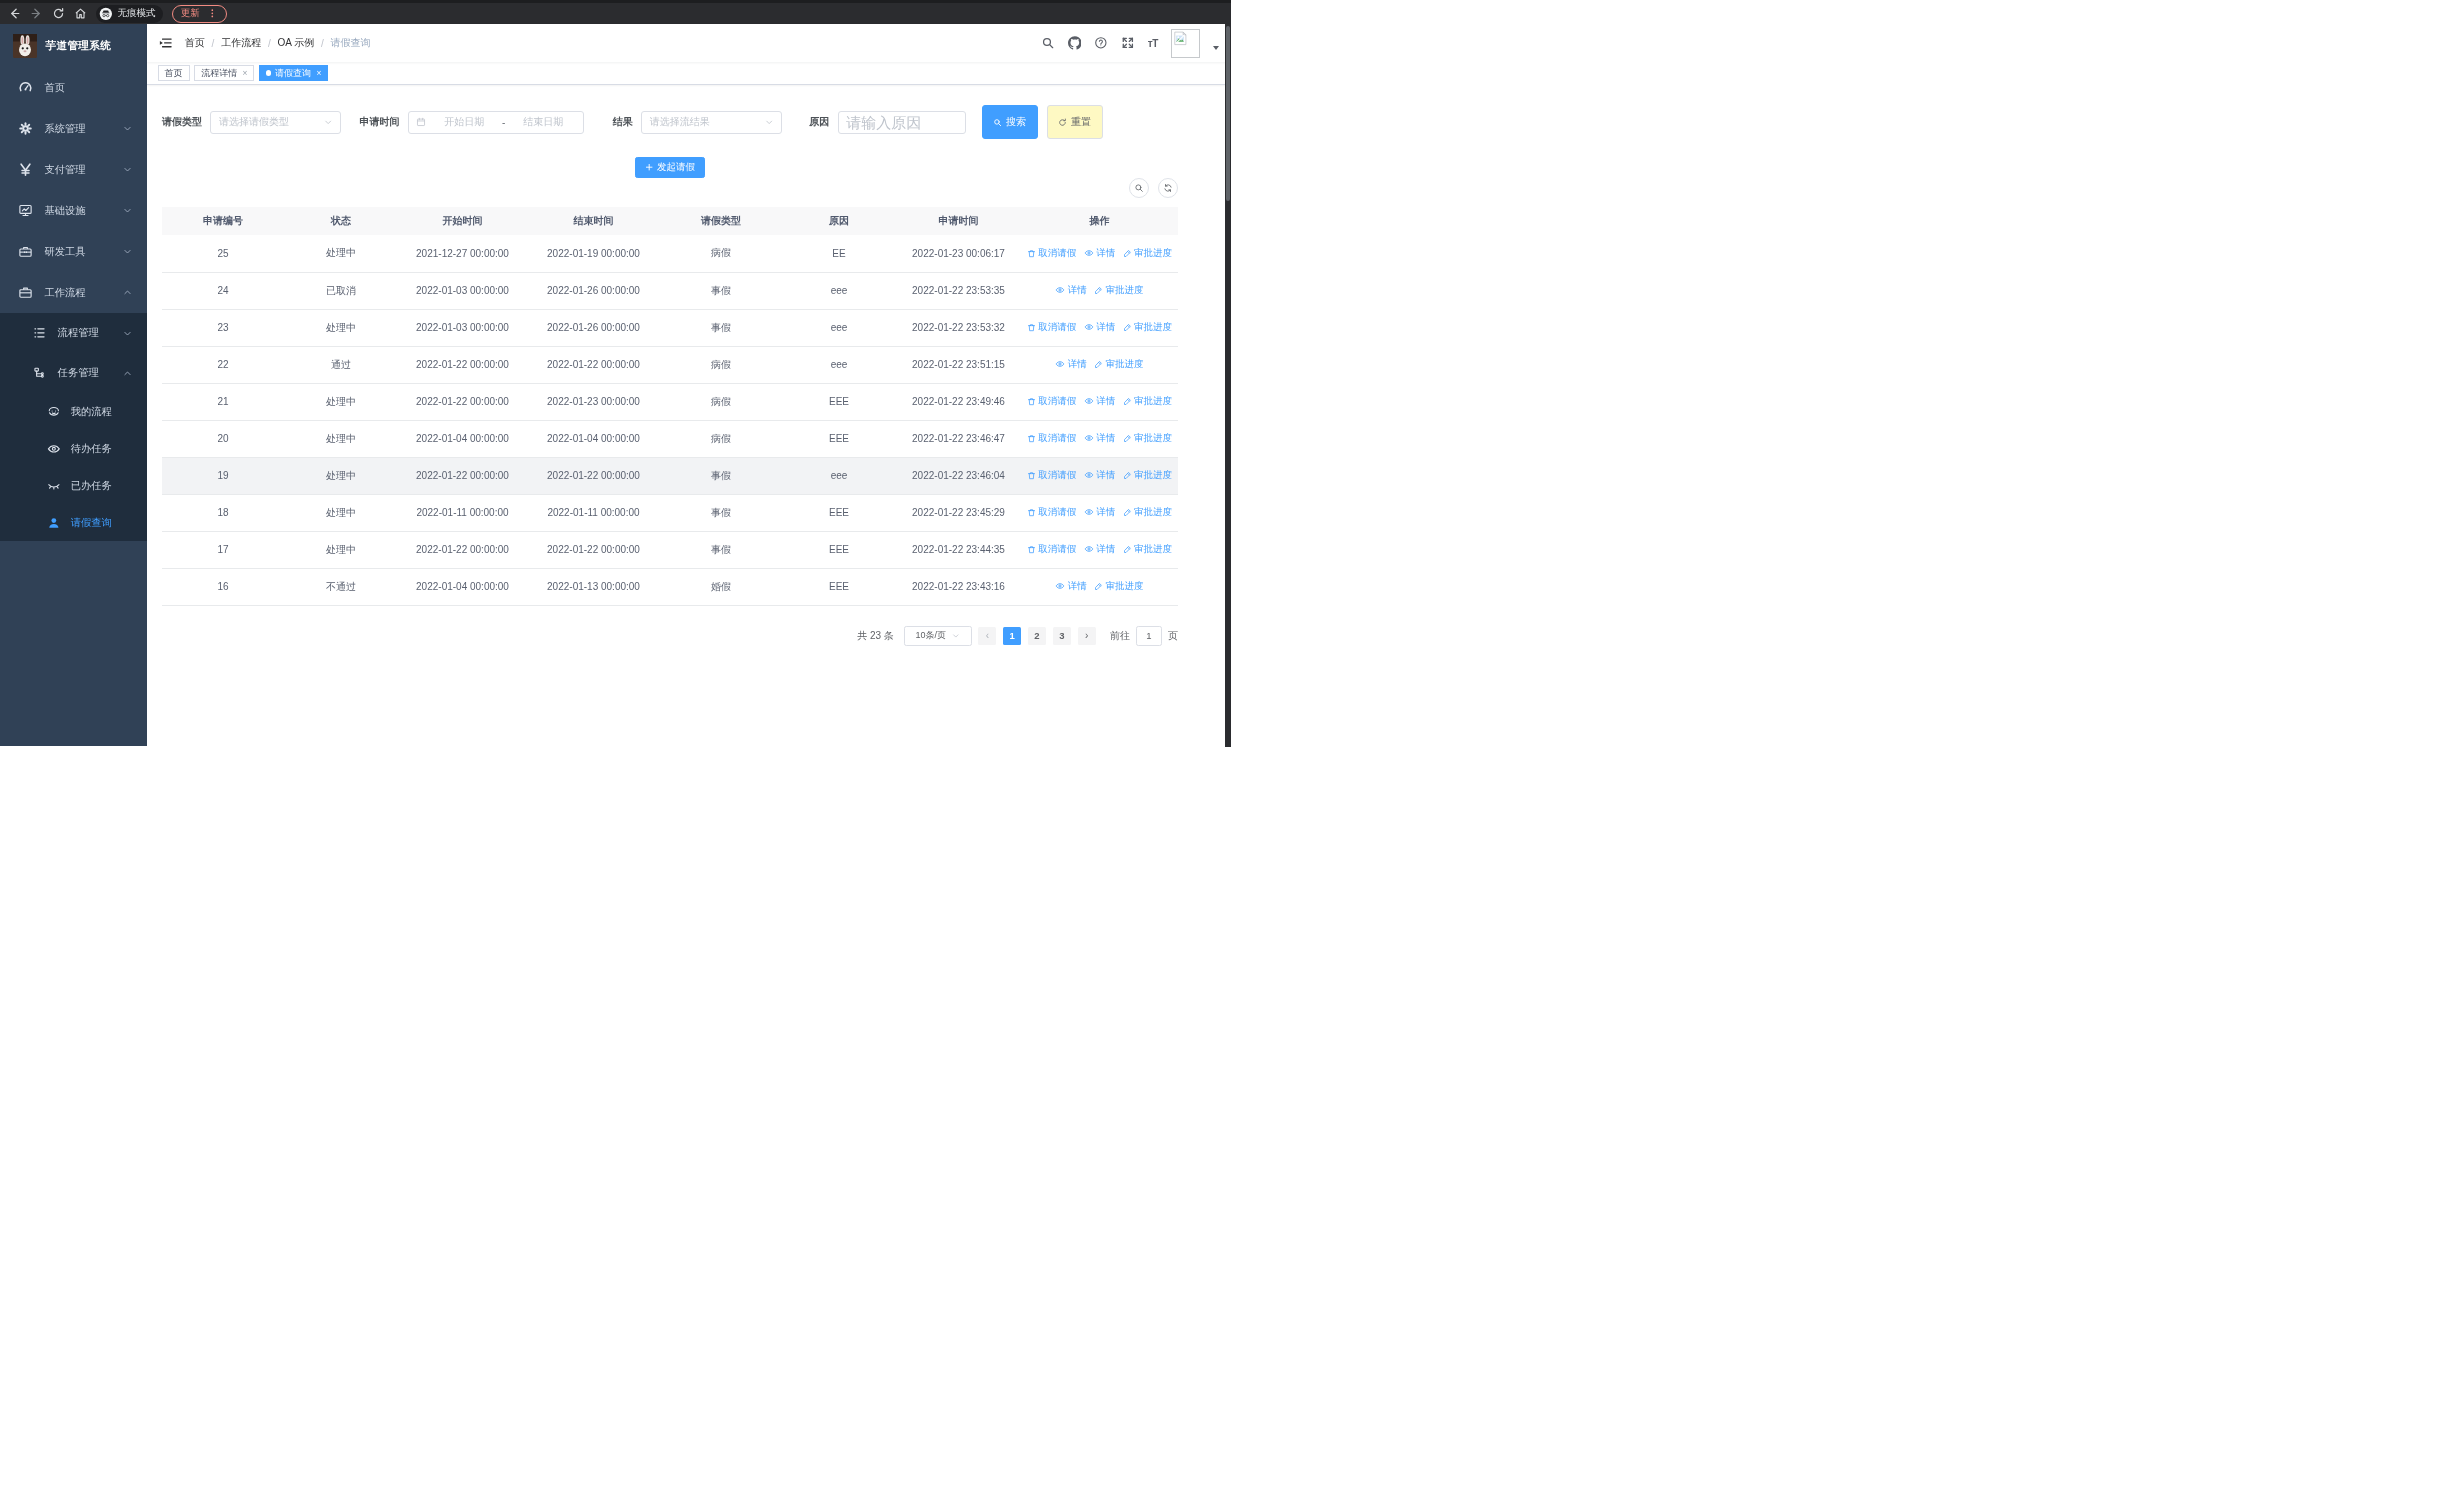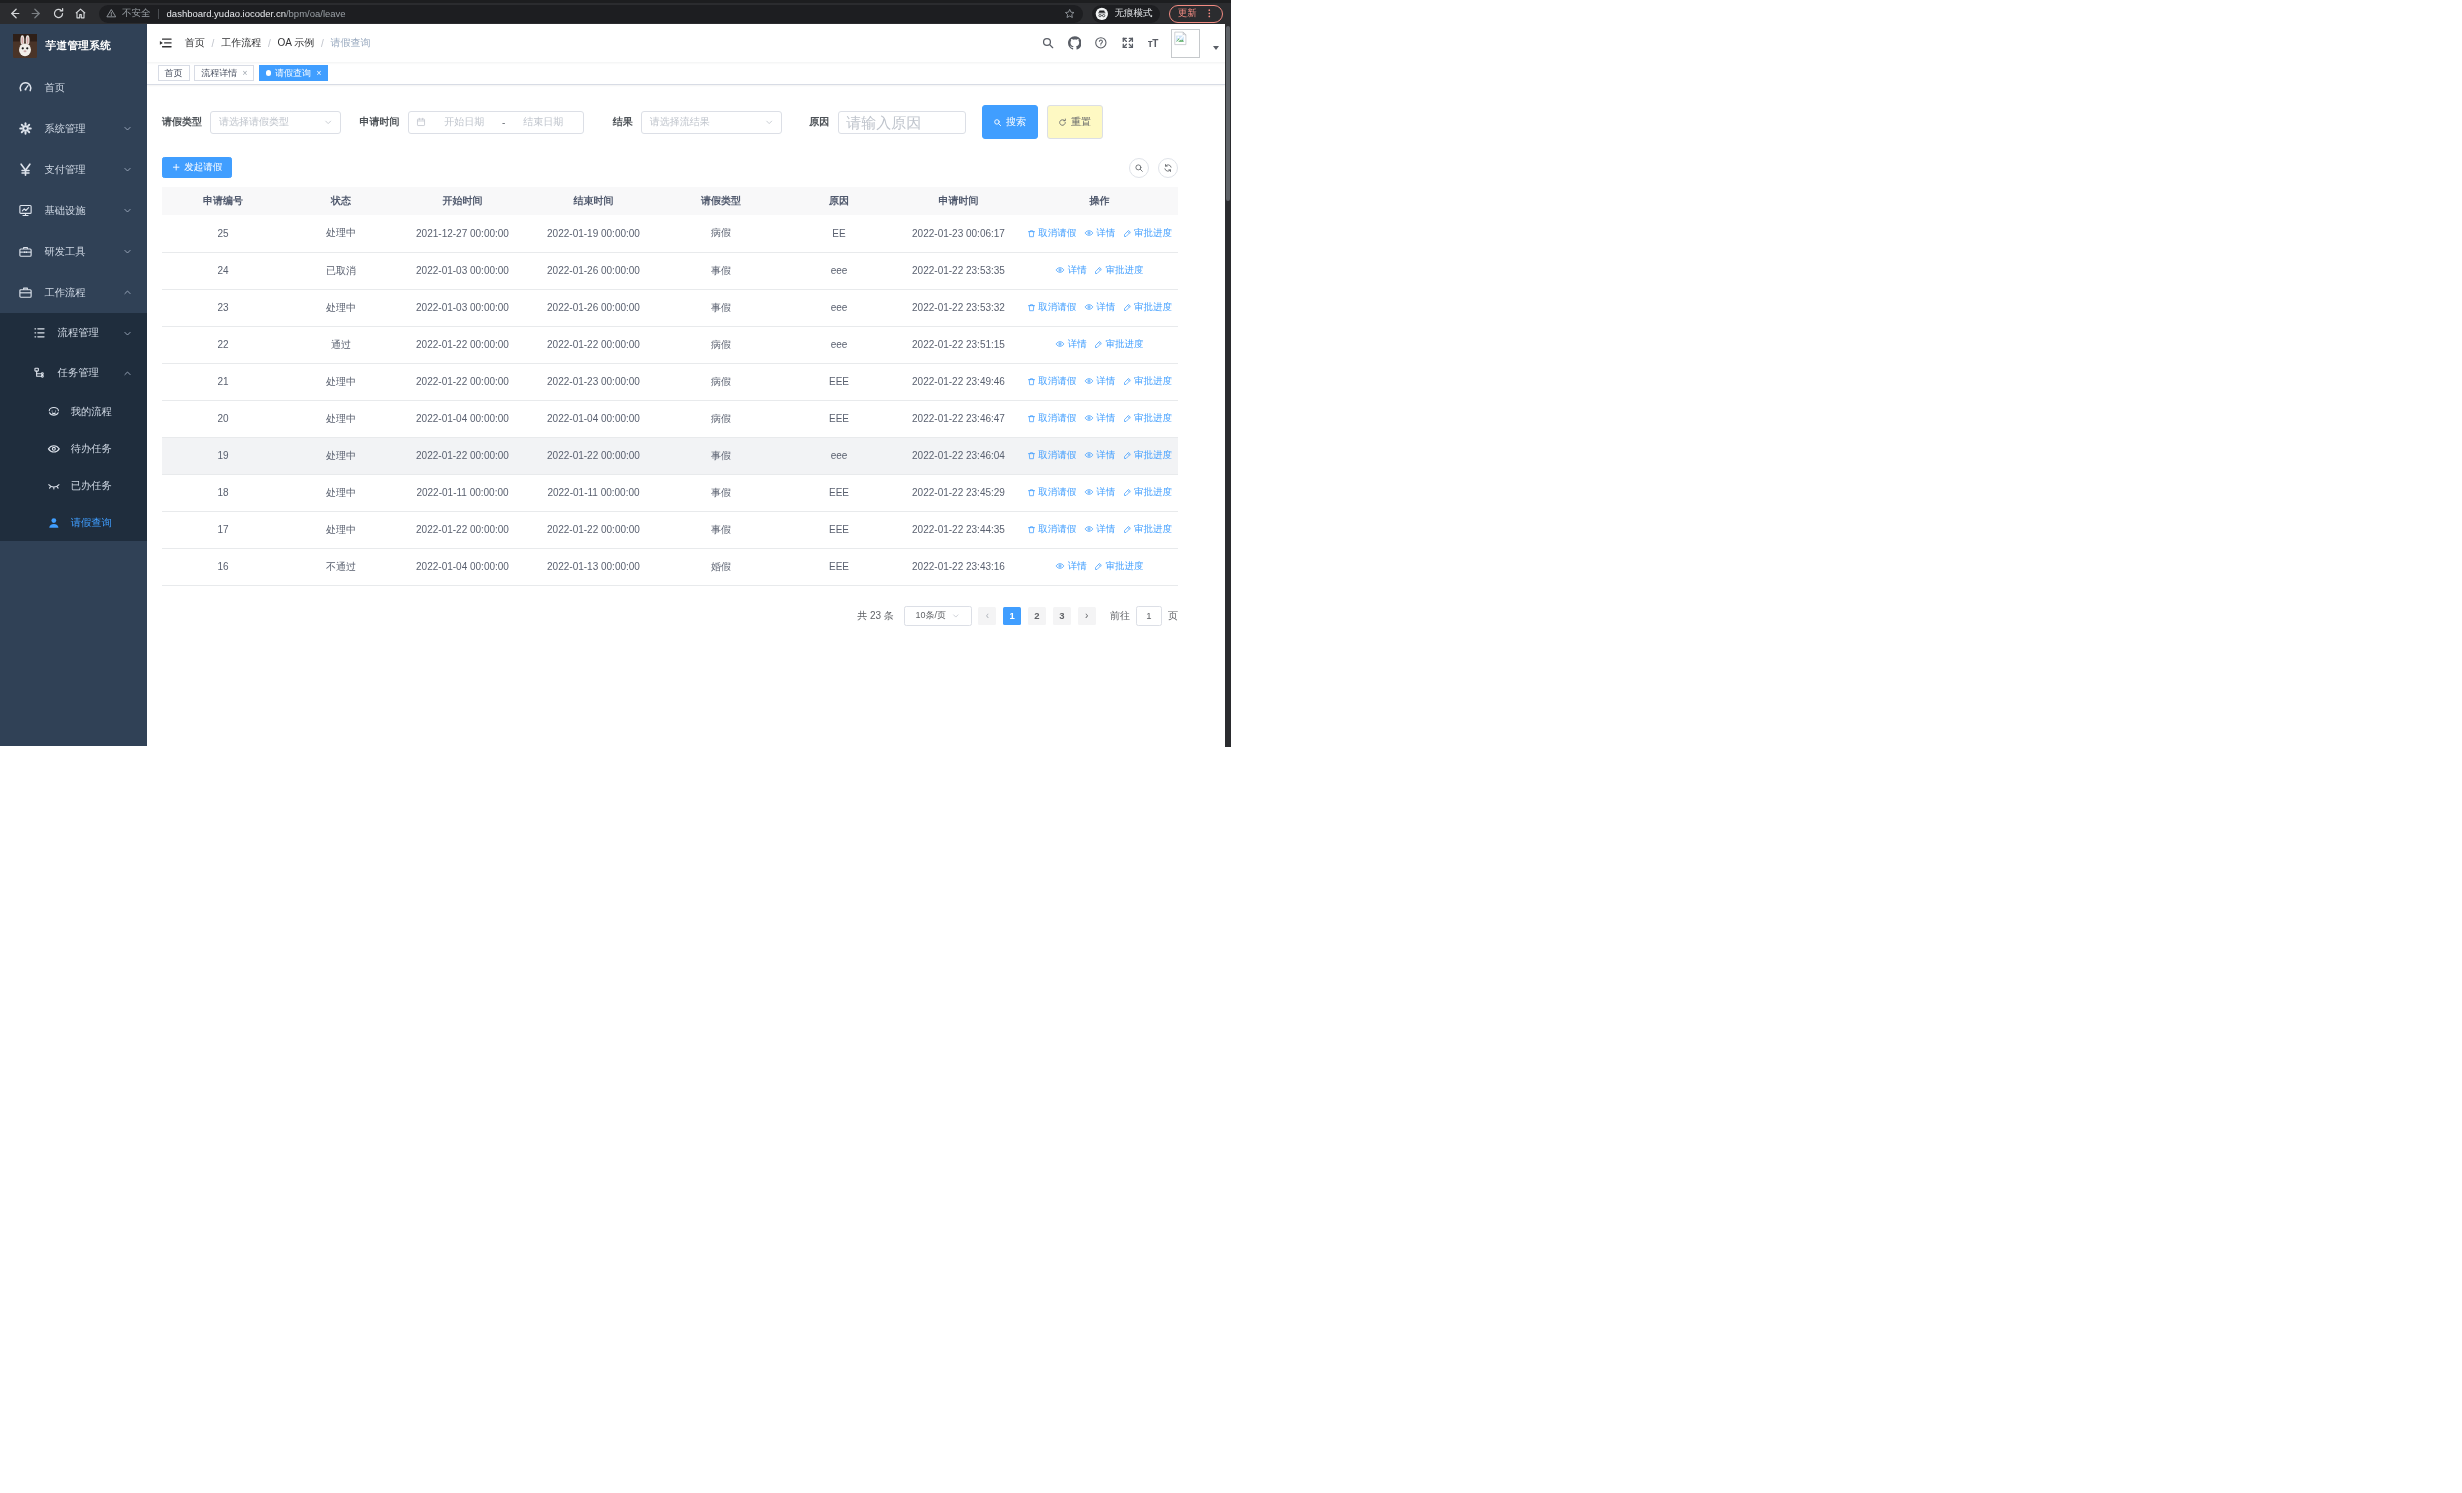--- a/index.html
+++ b/index.html
@@ -72,21 +72,21 @@
   .sel-leave { width:131px; margin-right:18px; justify-content:space-between; }
   .date-range { width:176px; margin-right:29px; gap:6px; }
   .date-range .dph { flex:1; text-align:center; }
   .sel-result { width:141px; margin-right:27px; justify-content:space-between; }
   .inp-reason { width:128px; margin-right:16px; }
   .btn { height:34px; border-radius:3px; font-size:10px; display:inline-flex; align-items:center; gap:3.8px; padding:0 10.6px; cursor:pointer; border:0.8px solid transparent; white-space:nowrap; }
   .btn-primary { background:#409eff; color:#fff; border-color:#409eff; }
   .btn-plain { background:#fef9c3; color:#606266; border-color:#dcdfe6; }
   .btn-reset { margin-left:9px; }
 
-  .toolbar-row { margin-top:18px; display:flex; align-items:center; }
+  .toolbar-row { margin-top:18px; display:flex; align-items:center;flex-direction:column; }
   .btn-create { height:21px; font-size:9.5px; padding:0 9px; border-radius:2.3px; }
   .round-btns { margin-left:auto; display:flex; gap:9px; }
   .rbtn { width:20px; height:20px; border-radius:50%; border:0.8px solid #dfe3e9; background:#fff; display:flex; align-items:center; justify-content:center; cursor:pointer; }
 
   
   table { margin-top:9px; width:100%; border-collapse:collapse; table-layout:fixed; }
   thead th { background:#f8f8f9; height:28px; font-size:10px; font-weight:700; color:#515a6e; text-align:center; }
   tbody td { height:37px; border-bottom:0.8px solid #e8eaec; font-size:10px; color:#5a6170; text-align:center; white-space:nowrap; overflow:hidden; }
   tbody tr.hl { background:#f2f3f5; }
   td.actions { font-size:9.5px; }
@@ -118,34 +118,20 @@
     </svg>
   <svg class="navic" viewBox="0 0 24 24" fill="none" stroke="#d3d5d8" stroke-width="2.3" stroke-linecap="round">
       <path d="M19.5 12a7.5 7.5 0 1 1-2.2-5.3"></path>
       <path d="M19.6 2.8v4.4h-4.4" stroke-linejoin="round"></path>
     </svg>
   <svg class="navic" viewBox="0 0 24 24" fill="none" stroke="#d3d5d8" stroke-width="2.1" stroke-linejoin="round">
       <path d="M3.5 11.5 12 4l8.5 7.5"></path>
       <path d="M5.5 10v10h5v-6h3v6h5V10"></path>
     </svg>
 
-  <div class="omnibox">
-    <svg width="10.6" height="10.6" viewBox="0 0 24 24" fill="none" stroke="#9aa0a6" stroke-width="2" stroke-linejoin="round">
-        <path d="M12 3.5 22 20H2Z"></path>
-        <line x1="12" y1="10" x2="12" y2="14.5" stroke-linecap="round"></line>
-        <circle cx="12" cy="17.2" r="0.6" fill="#9aa0a6"></circle>
-      </svg>
-    <span>不安全</span>
-    <span class="divider"></span>
-    <span><span class="domain">dashboard.yudao.iocoder.cn</span><span class="path">/bpm/oa/leave</span></span>
-    <span class="spacer"></span>
-    <svg width="11.4" height="11.4" viewBox="0 0 24 24" fill="none" stroke="#9aa0a6" stroke-width="1.8" stroke-linejoin="round">
-        <path d="M12 3l2.7 5.8 6.3.7-4.7 4.3 1.3 6.2-5.6-3.2-5.6 3.2 1.3-6.2L3 9.5l6.3-.7z"></path>
-      </svg>
-  </div>
 
   <div class="chip-incog">
     <svg width="13.7" height="13.7" viewBox="0 0 20 20">
         <circle cx="10" cy="10" r="9" fill="#f1f3f4"></circle>
         <path d="M5.5 8.2 6.6 5h6.8l1.1 3.2z" fill="#202124"></path>
         <rect x="4.6" y="8.2" width="10.8" height="1.1" rx=".5" fill="#202124"></rect>
         <circle cx="7.3" cy="12.6" r="1.7" fill="none" stroke="#202124" stroke-width="1"></circle>
         <circle cx="12.7" cy="12.6" r="1.7" fill="none" stroke="#202124" stroke-width="1"></circle>
         <path d="M9 12.4c.6-.4 1.4-.4 2 0" stroke="#202124" stroke-width="1" fill="none"></path>
       </svg>

